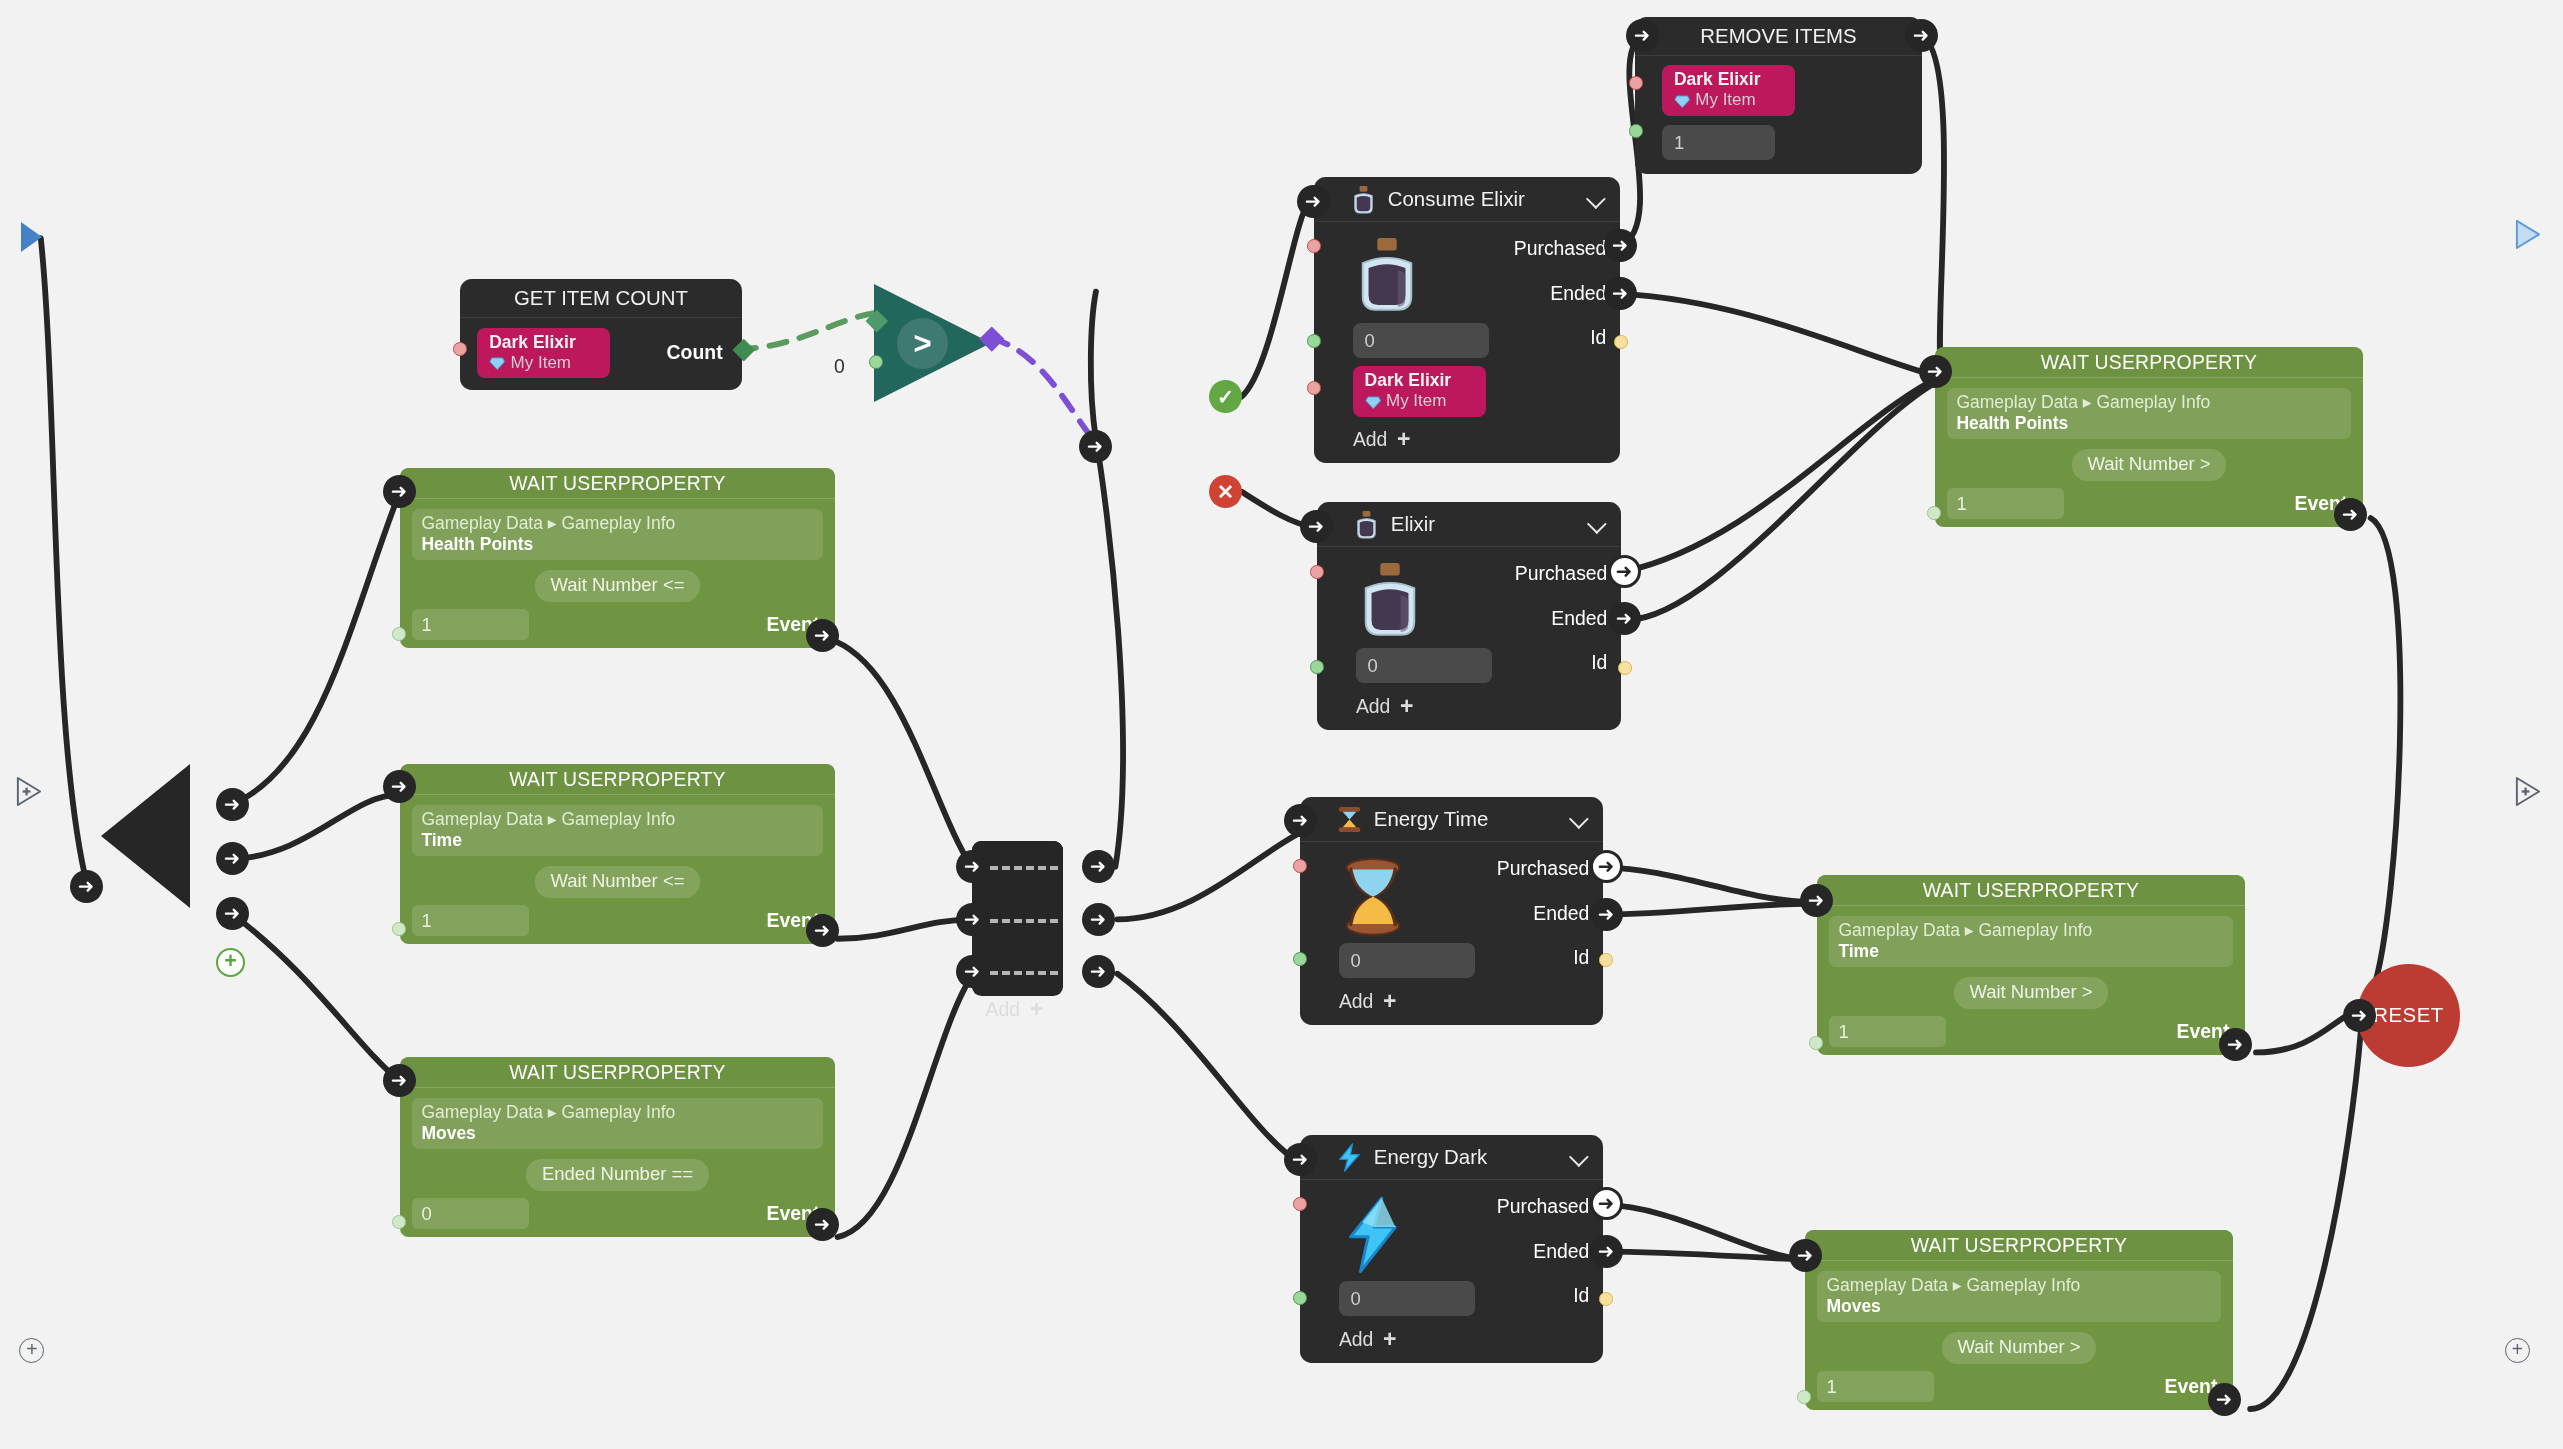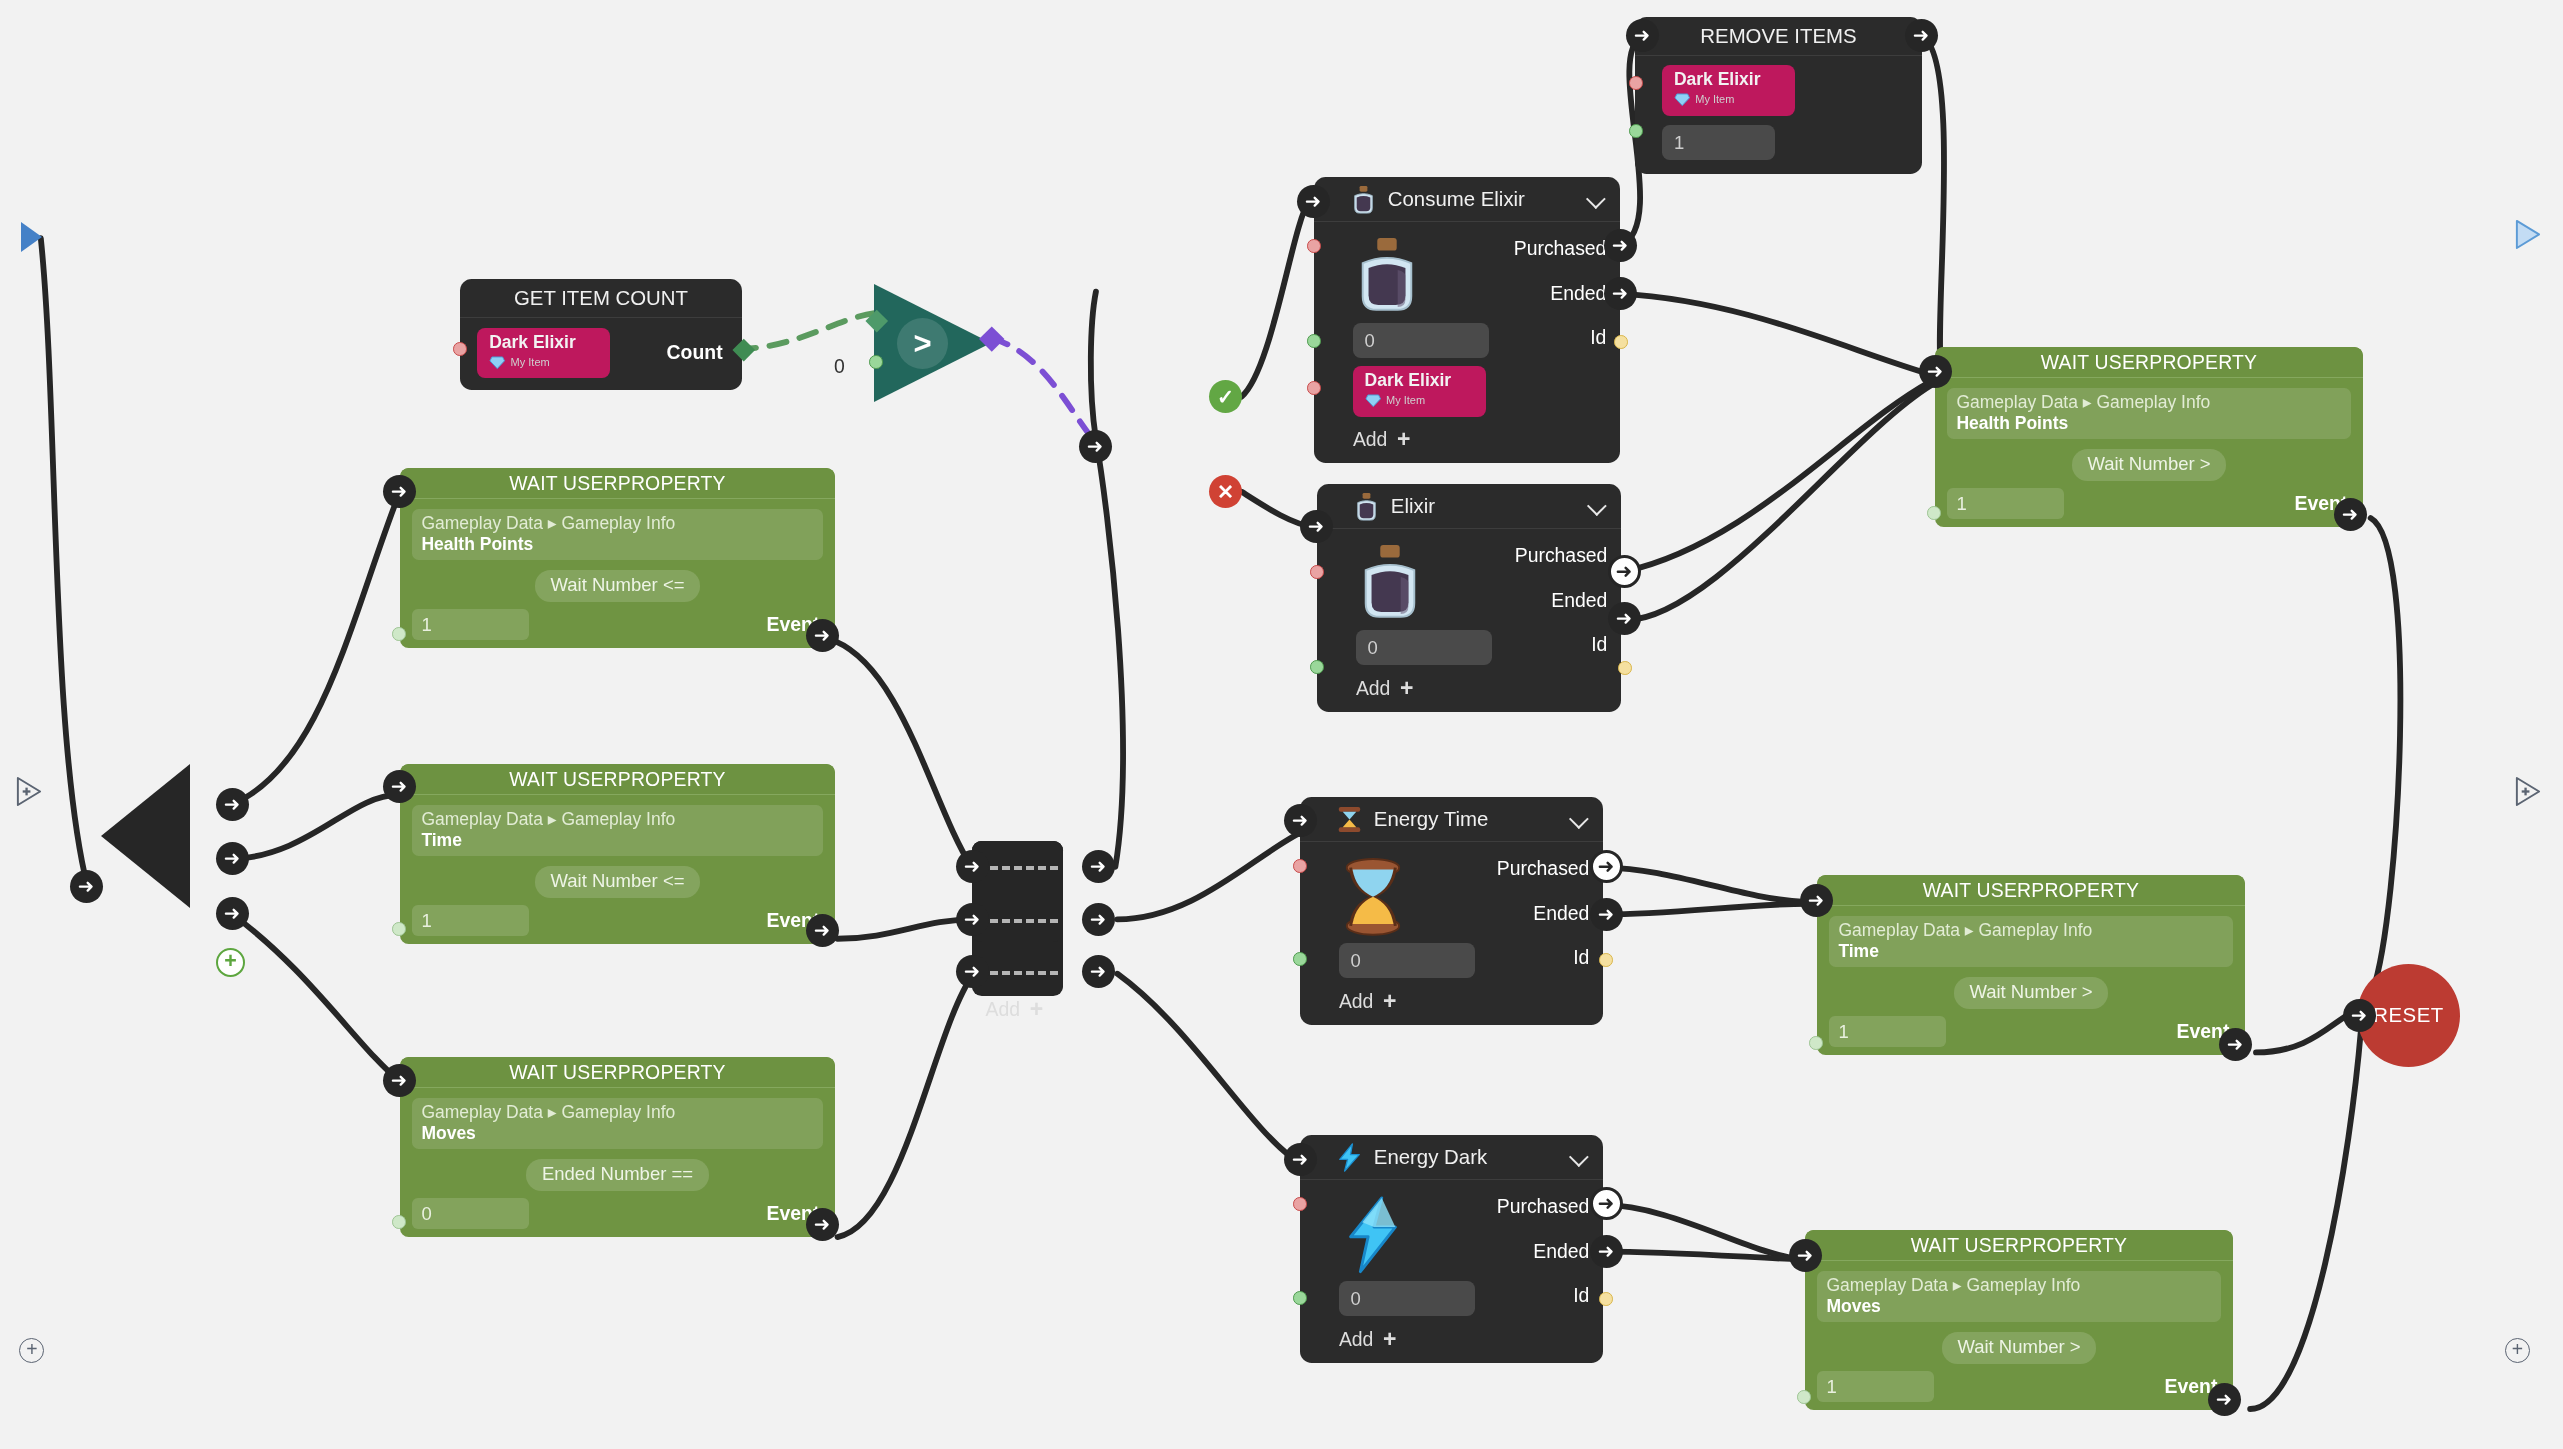--- a/index.html
+++ b/index.html
@@ -54,21 +54,21 @@
     background: #4a4a4a; border-radius: 7.8px;
     height: 35px; line-height: 35px;
     padding: 0 11.7px; color: #cfcfcf; font-size: 18.5px;
     width: 136px; margin-left: 17.5px;
   }
   .itemchip {
     background: #be185d; border-radius: 8px;
     padding: 3.9px 11.7px 5.8px 11.7px; width: 133px; margin-left: 17.5px; margin-top: 7.8px;
   }
   .itemchip .nm { font-size: 17.5px; font-weight: bold; color: #f2f2f2; line-height: 21.4px; }
-  .itemchip .sub { font-size: 11px; color: #cfcfcf; line-height: 19.4px; display: flex; align-items: center; gap: 4.9px; }
+  .itemchip .sub { font-size: 17px; color: #cfcfcf; line-height: 19.4px; display: flex; align-items: center; gap: 4.9px; }
   .gem { width: 16.5px; height: 13.6px; display: inline-block; }
   .addrow {
     margin-left: 17.5px; margin-top: 11.7px;
     font-size: 19.4px; color: #ddd;
     display: flex; align-items: center; gap: 9.7px;
   }
   .plusglyph { font-size: 23px; font-weight: bold; line-height: 15.5px; }
 
   
   .outs { position: absolute; right: 13.6px; top: 13.6px; text-align: right; }
@@ -597,21 +597,21 @@
         <path d="M3 10 H15 M11 6 L15 10 L11 14" stroke="#fff" stroke-width="2.4" fill="none" stroke-linecap="round" stroke-linejoin="round"></path>
       </svg>
   </div>
   <div class="sock" style="left:1604px; top:277px;">
     <svg viewBox="0 0 20 20">
         <path d="M3 10 H15 M11 6 L15 10 L11 14" stroke="#fff" stroke-width="2.4" fill="none" stroke-linecap="round" stroke-linejoin="round"></path>
       </svg>
   </div>
   <div class="port p-yellow" style="left:1614px; top:335px;"></div>
 
-  <div class="node dk" style="left:1317px; top:484px; width:304px;">
+  <div class="node dk" style="left:1317px; top:502px; width:304px;">
     <div class="dk-head">
       <span class="ic">
         <svg viewBox="0 0 34 34">
           <rect x="13" y="3" width="8" height="6" rx="1.5" fill="#9a6a3c"></rect>
           <path d="M8 13 q9 -4 18 0 v13 q0 5 -5 5 h-8 q-5 0 -5 -5 z" fill="#cfe3ef" stroke="#9fb8c7" stroke-width="1"></path>
           <path d="M10 15 q7 -3 14 0 v10 q0 4 -4 4 h-6 q-4 0 -4 -4 z" fill="#443850"></path>
         </svg>
       </span>
       <span class="dk-title">Elixir</span>
       <span class="chev"></span>

